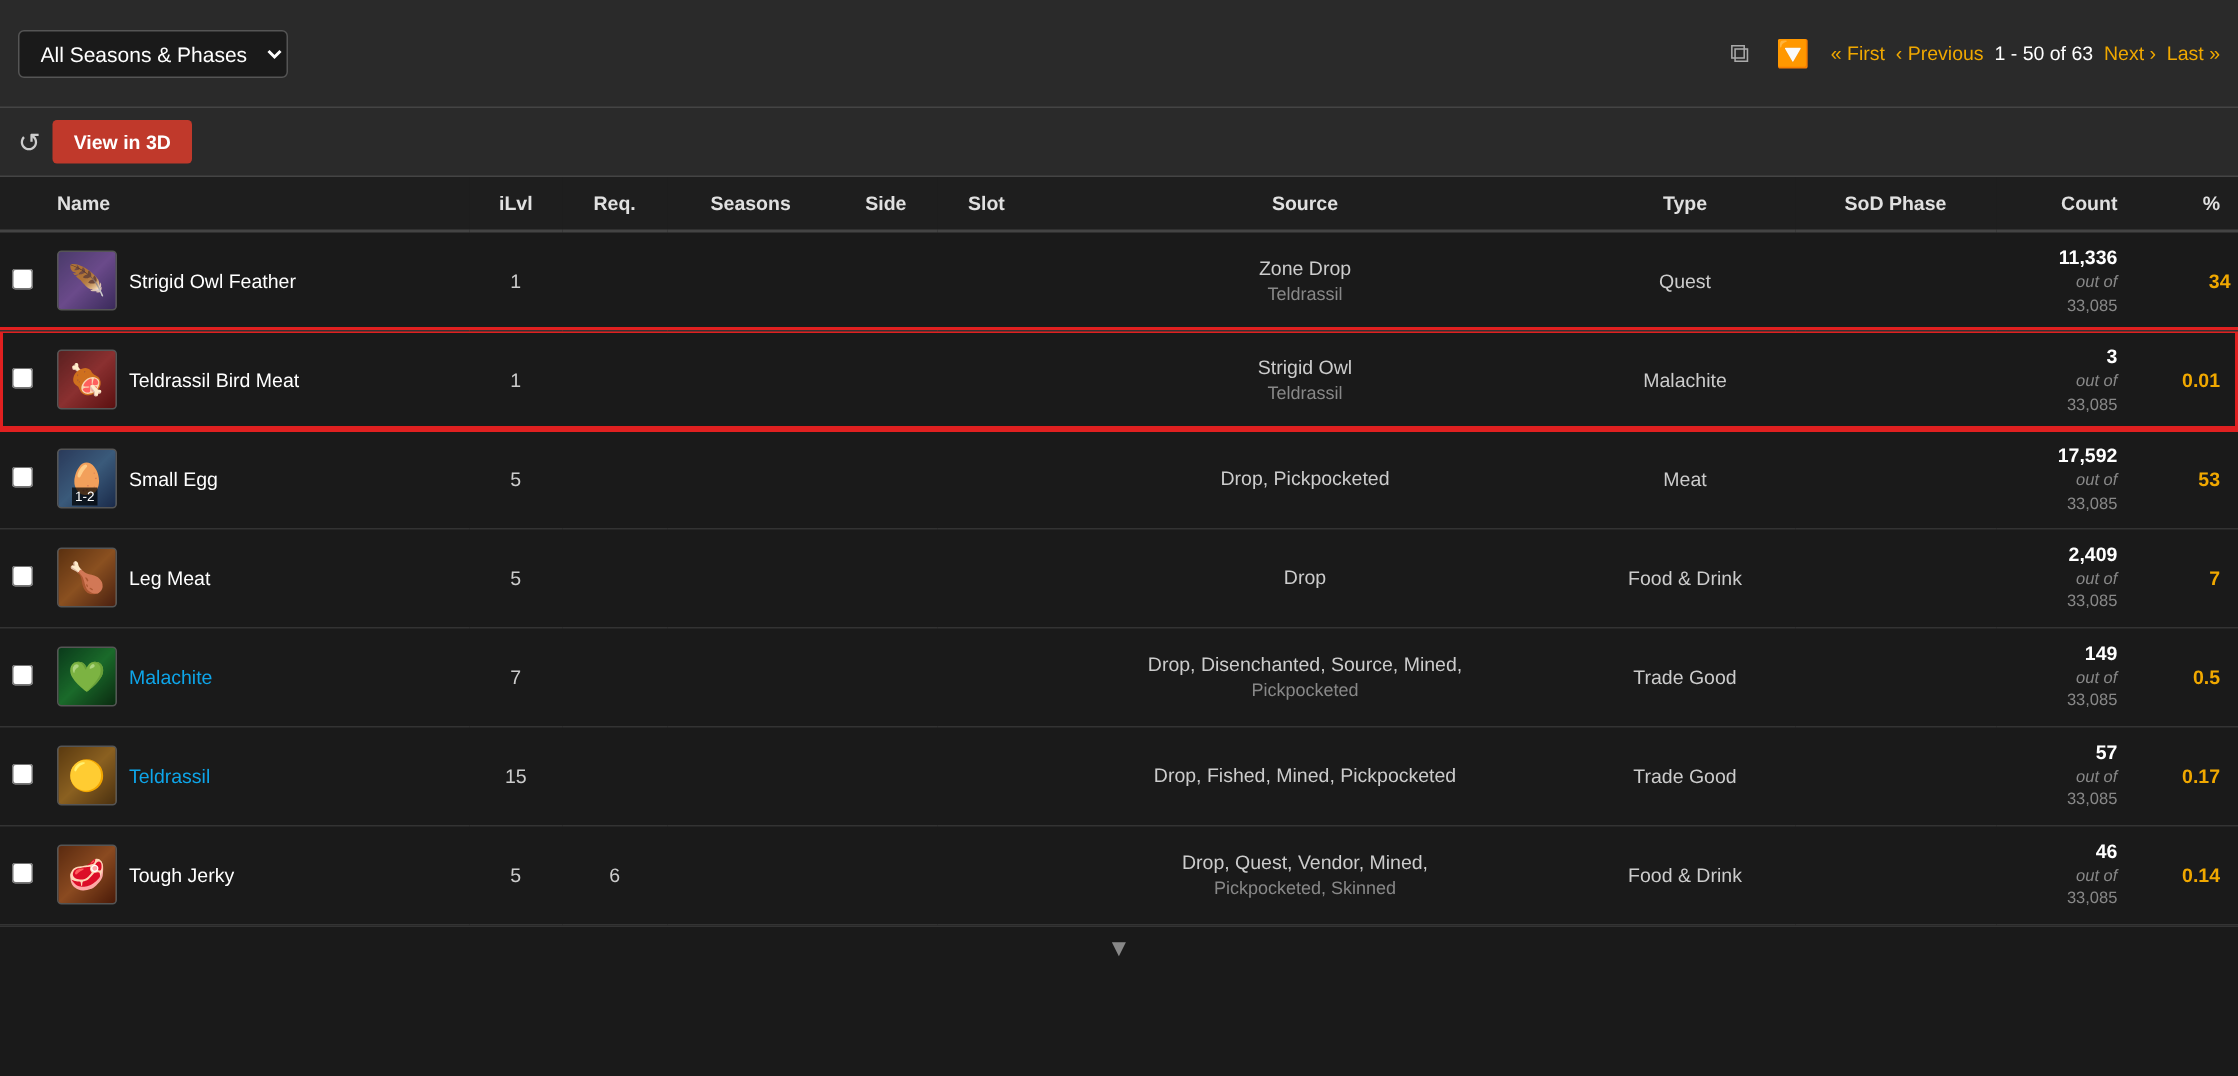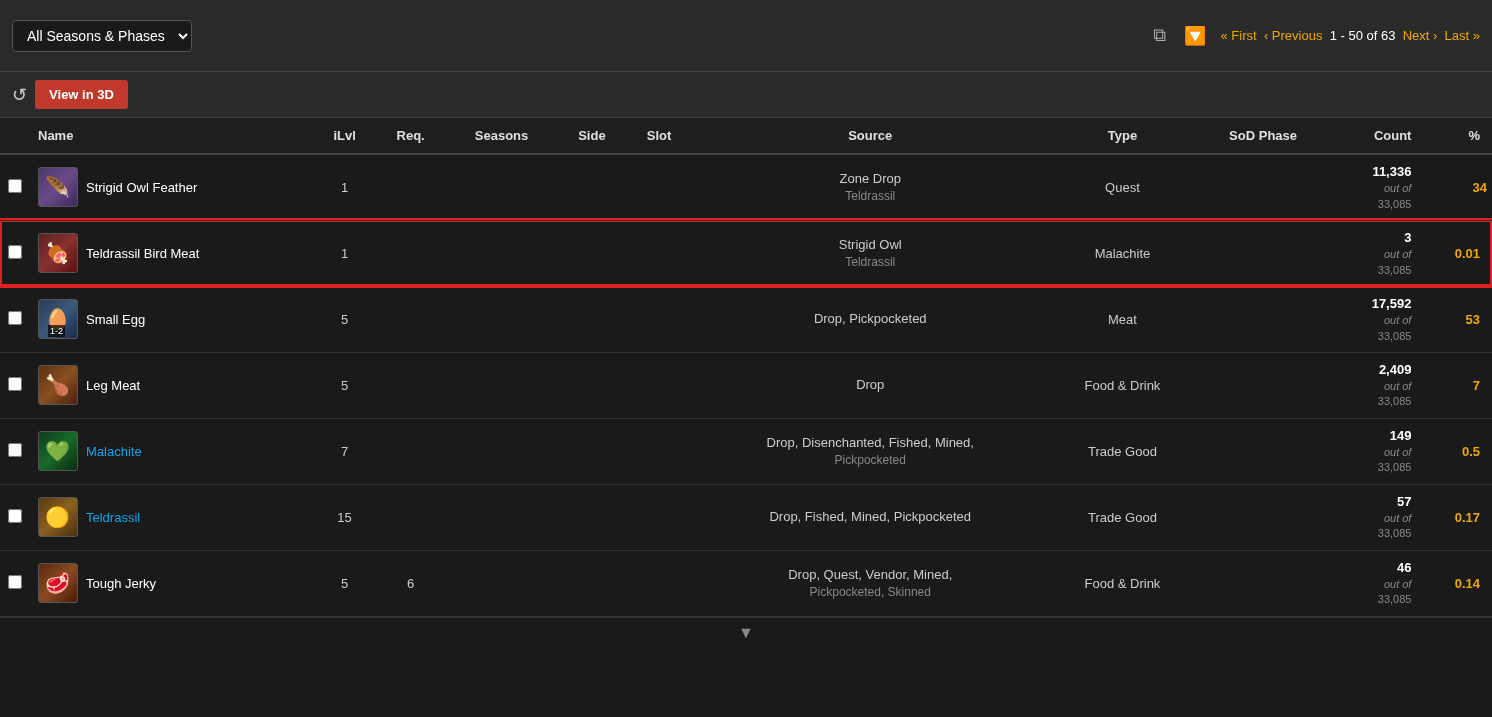--- a/index.html
+++ b/index.html
@@ -353,21 +353,21 @@
               <div class="item-icon malachite-icon">💚</div>
               <span class="item-name green">Malachite</span>
             </div>
           </td>
           <td class="center">7</td>
           <td class="center"></td>
           <td class="center"></td>
           <td class="center"></td>
           <td class="center"></td>
           <td class="source-cell">
-            <div class="source-main">Drop, Disenchanted, Fished, Mined,</div>
+            <div class="source-main">Drop, Disenchanted, Source, Mined,</div>
             <div class="source-sub">Pickpocketed</div>
           </td>
           <td class="center">Trade Good</td>
           <td class="center"></td>
           <td class="count-cell">
             <div class="count-main">149</div>
             <div class="count-of">out of</div>
             <div class="count-total">33,085</div>
           </td>
           <td class="pct-cell" style="padding-right: 12px;">0.5</td>

